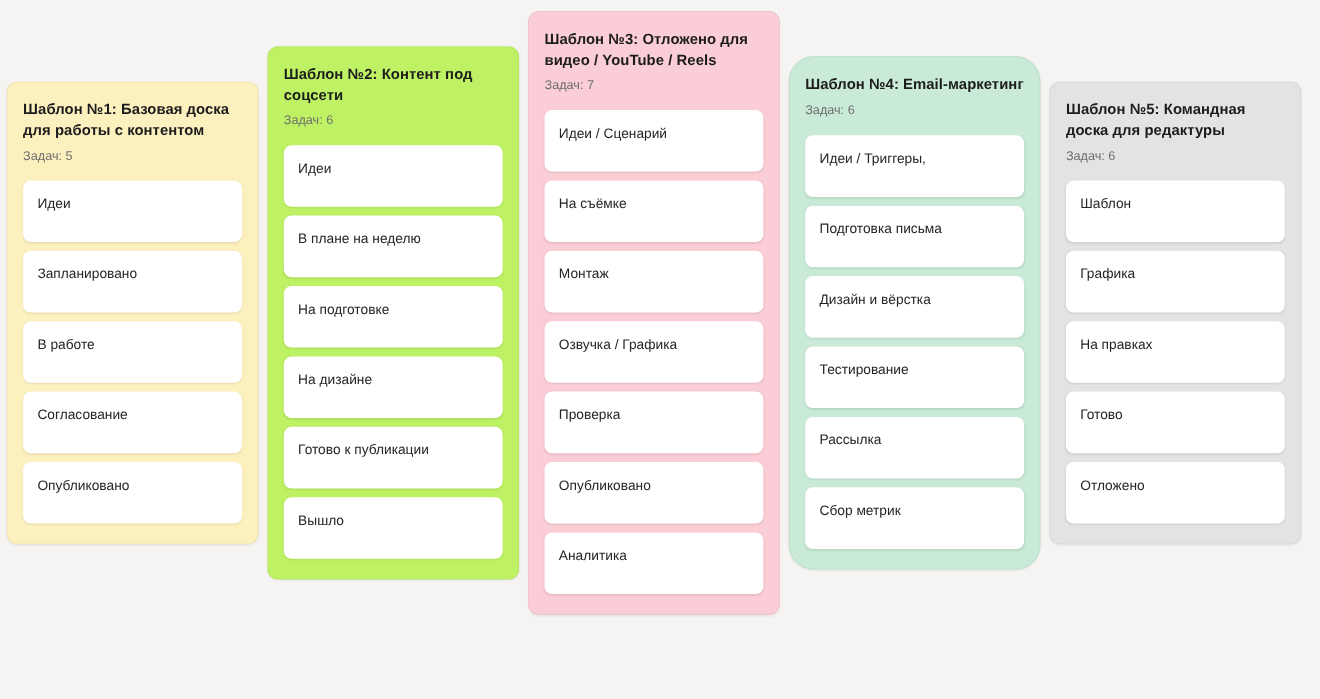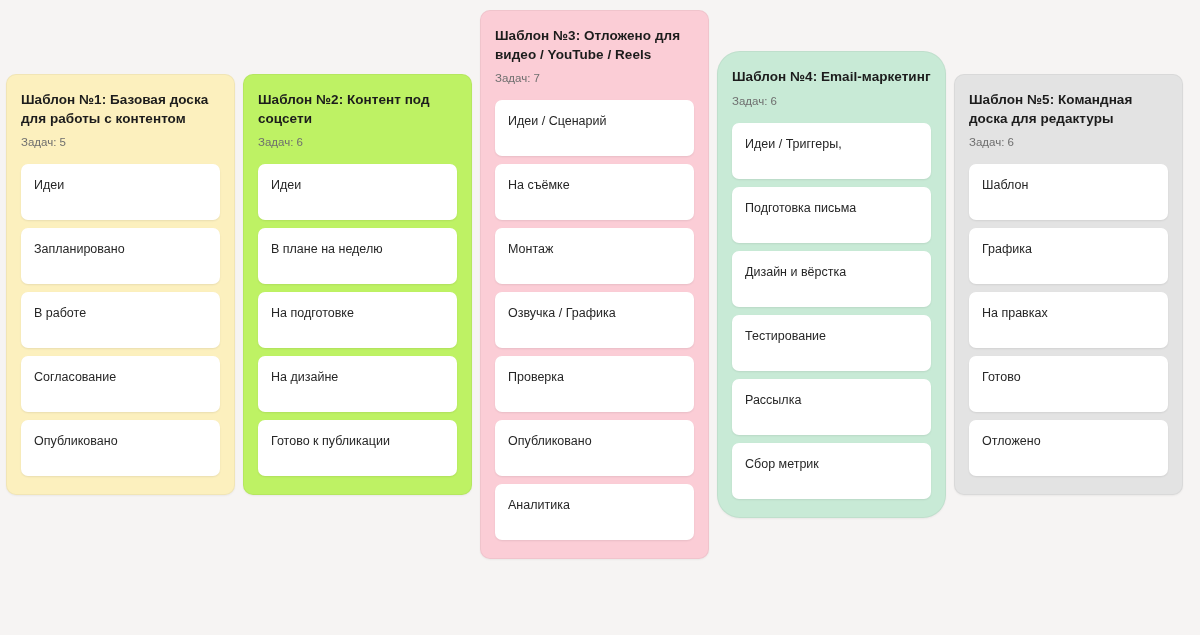--- a/index.html
+++ b/index.html
@@ -75,20 +75,21 @@
     </div>
     <div class="column" style="background: #bef264;">
       <h2 class="col-title">Шаблон №2: Контент под соцсети</h2>
       <div class="col-count">Задач: 6</div>
       <div class="cards">
         <div class="card">Идеи</div>
         <div class="card">В плане на неделю</div>
         <div class="card">На подготовке</div>
         <div class="card">На дизайне</div>
         <div class="card">Готово к публикации</div>
+        <div class="card">Вышло</div>
       </div>
     </div>
     <div class="column" style="background: rgb(251, 205, 214);">
       <h2 class="col-title">Шаблон №3: Отложено для видео / YouTube / Reels</h2>
       <div class="col-count">Задач: 7</div>
       <div class="cards">
         <div class="card">Идеи / Сценарий</div>
         <div class="card">На съёмке</div>
         <div class="card">Монтаж</div>
         <div class="card">Озвучка / Графика</div>

